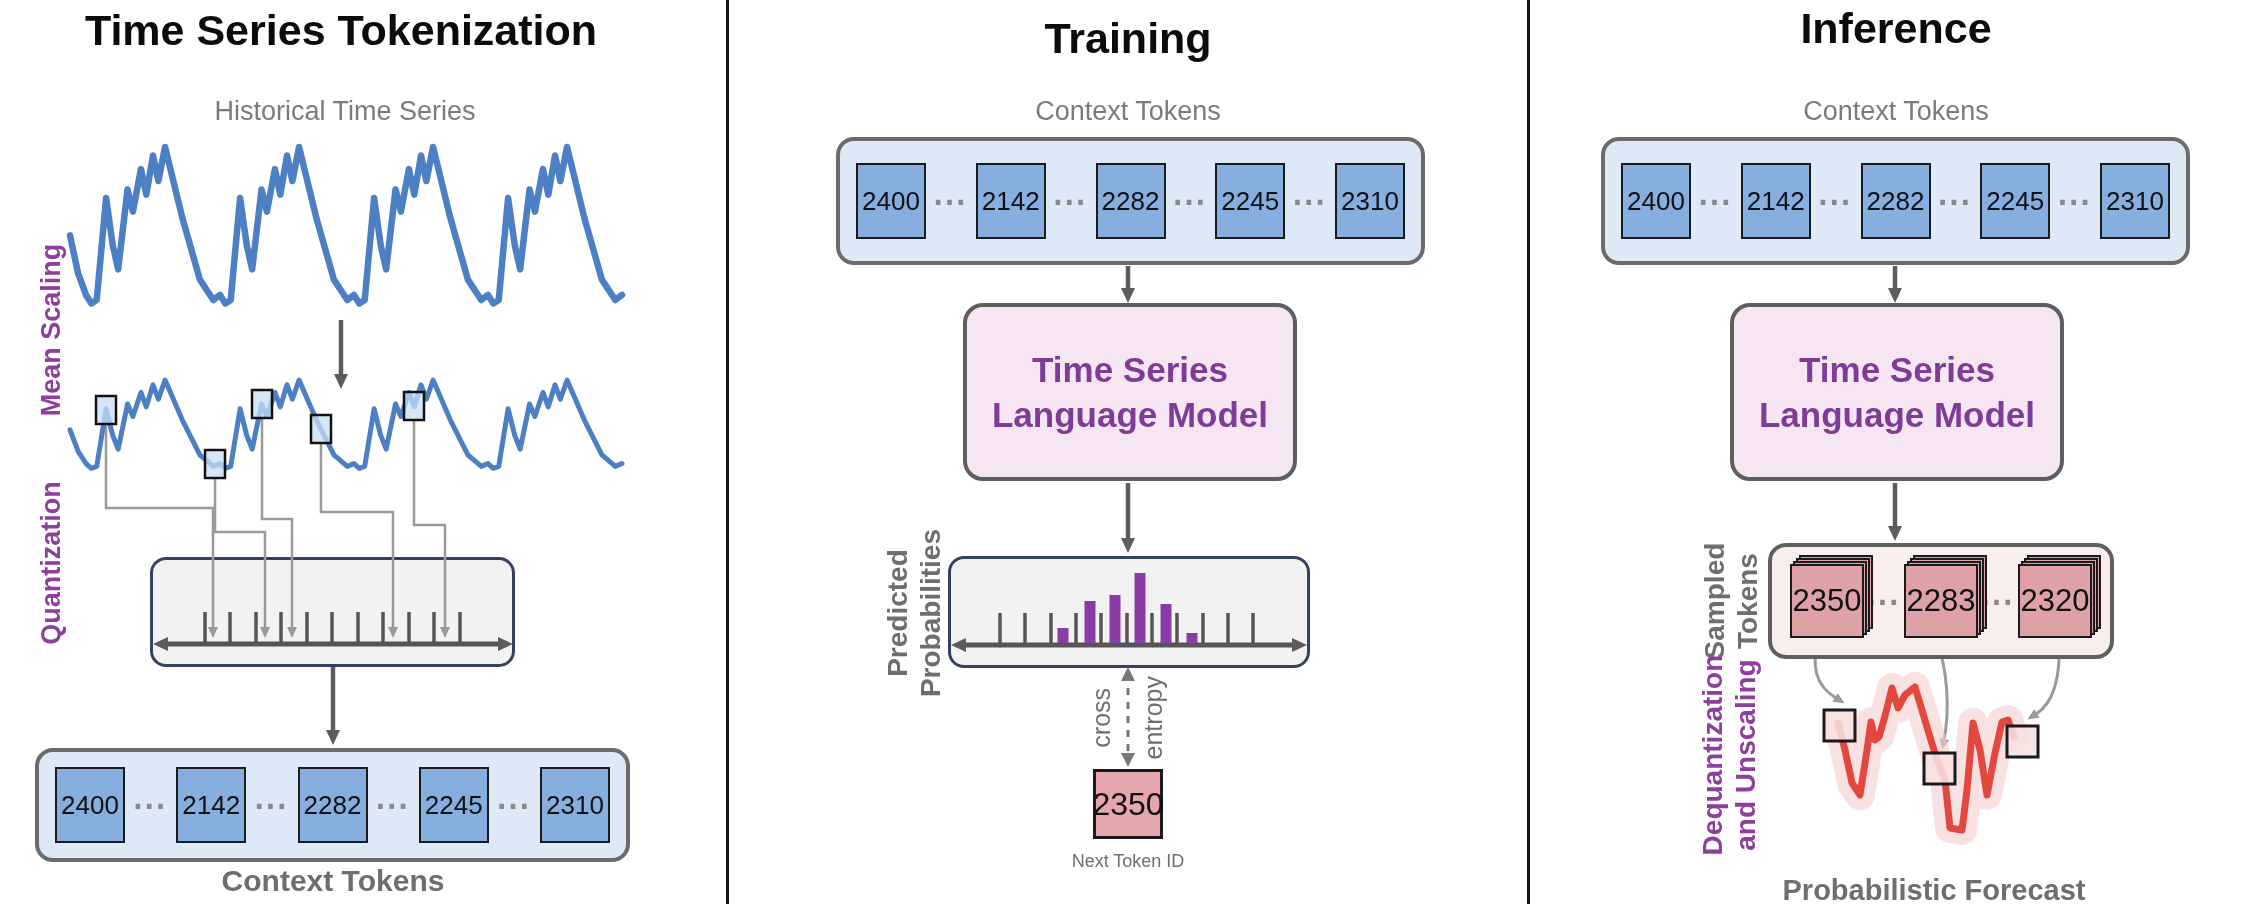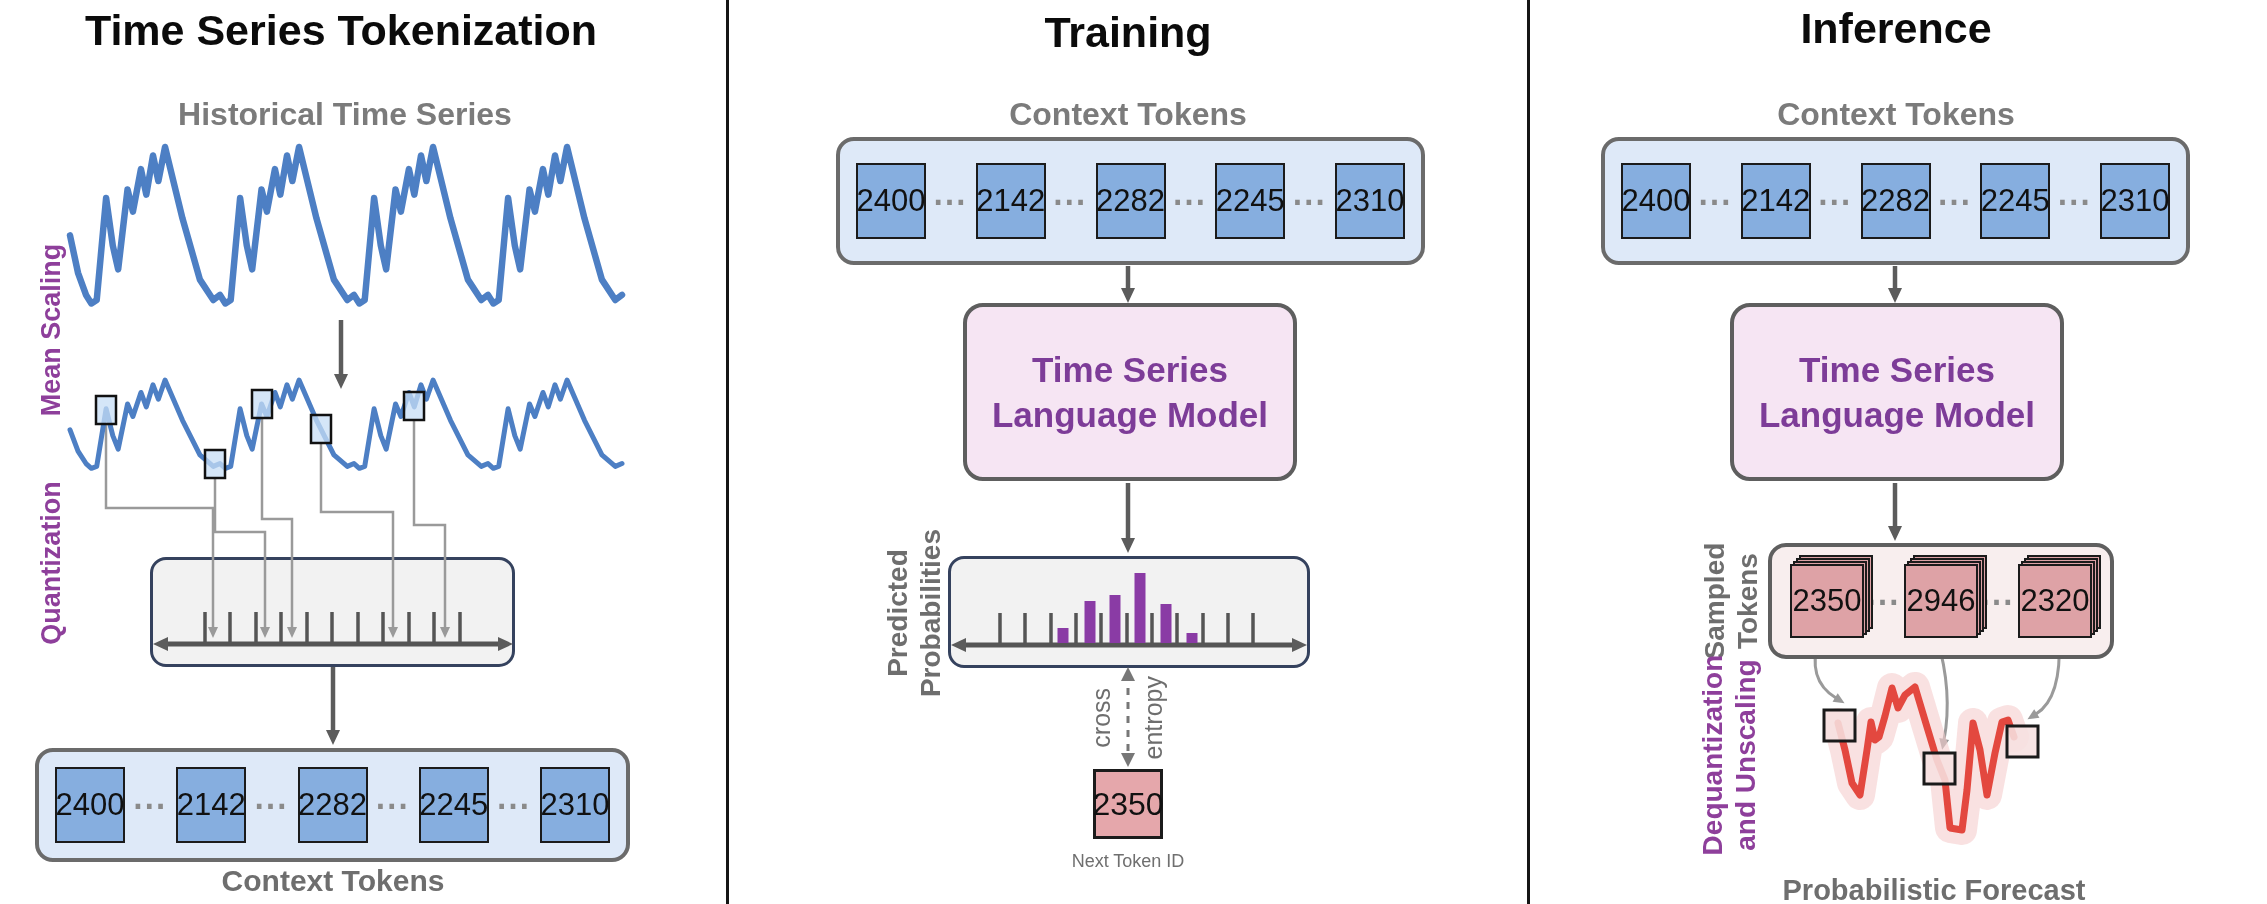--- a/index.html
+++ b/index.html
@@ -1,40 +1,40 @@
 <!DOCTYPE html>
 <html><head>
 <meta charset="utf-8">
 <style>
   html,body{margin:0;padding:0;background:#ffffff;font-family:"Liberation Sans",sans-serif;}
   #stage{position:relative;width:2263px;height:904px;overflow:hidden;background:#ffffff;}
   .sep{position:absolute;top:0;bottom:0;width:3px;background:#151515;}
   .panel-title{position:absolute;transform:translateX(-50%);white-space:nowrap;
     font-weight:700;font-size:43px;color:#0b0b0b;z-index:3;}
   .gray-heading{position:absolute;transform:translateX(-50%);white-space:nowrap;
-    font-weight:700;font-size:32px;color:#7b7b7b;z-index:3;}
+    font-weight:400;font-size:27px;color:#7b7b7b;z-index:3;}
   .caption{position:absolute;transform:translateX(-50%);white-space:nowrap;
     font-weight:700;font-size:29px;color:#6e6e6e;z-index:3;}
   .caption-light{position:absolute;transform:translateX(-50%);white-space:nowrap;
     font-weight:400;font-size:18px;color:#6f6f6f;z-index:3;}
   .vlabel{position:absolute;width:300px;text-align:center;transform:rotate(-90deg);
     white-space:nowrap;line-height:1.18;z-index:3;}
   .purple-label{color:#8e3f9b;font-weight:700;font-size:27px;}
   .gray-vlabel{color:#6e6e6e;font-weight:700;font-size:28px;}
   .gray-vlabel-thin{color:#6e6e6e;font-weight:400;font-size:25px;}
   .box{position:absolute;box-sizing:border-box;z-index:1;}
   .plain-box{background:#f2f2f2;border:3px solid #35425e;border-radius:16px;}
   .model-box{background:#f6e5f3;border:4px solid #5e5e5e;border-radius:20px;
     display:flex;align-items:center;justify-content:center;text-align:center;}
   .model-text{font-size:35px;font-weight:700;color:#7d3c98;line-height:1.3;}
   .token-row{position:absolute;display:flex;justify-content:space-between;align-items:center;
     background:#dee9f8;border:4px solid #6b6b6b;border-radius:18px;
     padding:0 16px;box-sizing:border-box;z-index:3;}
   .token{width:66px;height:72px;background:#86aedf;border:2px solid #1b1b1b;
-    display:flex;align-items:center;justify-content:center;font-size:31px;color:#111;flex:none;}
+    display:flex;align-items:center;justify-content:center;font-size:26px;color:#111;flex:none;}
   .dots{color:#8a8a8a;font-size:34px;font-weight:700;letter-spacing:3px;flex:none;}
   .rose-token{position:absolute;background:#e5a7ab;border:3px solid #1b1b1b;box-sizing:border-box;
     display:flex;align-items:center;justify-content:center;font-size:32px;color:#111;z-index:3;}
   .sampled-row{position:absolute;display:flex;justify-content:space-between;align-items:center;
     background:#f8eeee;border:4px solid #5f5f5f;border-radius:18px;
     padding:0 18px;box-sizing:border-box;z-index:3;}
   .stack{position:relative;width:74px;height:74px;flex:none;}
   .stack-layer{position:absolute;left:0;top:0;width:74px;height:74px;
     background:#dea2a6;border:2px solid #1b1b1b;box-sizing:border-box;}
   .stack-main{position:absolute;left:0;top:0;width:74px;height:74px;
@@ -67,21 +67,21 @@
         <div class="token">2282</div>
         <span class="dots">⋯</span>
         <div class="token">2245</div>
         <span class="dots">⋯</span>
         <div class="token">2310</div>
       </div>
     <div class="caption" style="left:333px;top:864px;font-size:30px">Context Tokens</div>
   </div>
 
   <div>
-    <div class="panel-title" style="left:1128px;top:8px">Training</div>
+    <div class="panel-title" style="left:1128px;top:14px">Training</div>
     <div class="gray-heading" style="left:1128px;top:96px">Context Tokens</div>
 
     <div class="token-row" style="left:836px;top:137px;width:589px;height:128px">
         <div class="token">2400</div>
         <span class="dots">⋯</span>
         <div class="token">2142</div>
         <span class="dots">⋯</span>
         <div class="token">2282</div>
         <span class="dots">⋯</span>
         <div class="token">2245</div>
@@ -137,21 +137,21 @@
           <div class="stack-layer" style="transform: translate(9px, -9px);"></div>
           <div class="stack-layer" style="transform: translate(6px, -6px);"></div>
           <div class="stack-layer" style="transform: translate(3px, -3px);"></div>
           <div class="stack-main">2350</div>
         </div>
         <span class="dots">⋯</span>
         <div class="stack">
           <div class="stack-layer" style="transform: translate(9px, -9px);"></div>
           <div class="stack-layer" style="transform: translate(6px, -6px);"></div>
           <div class="stack-layer" style="transform: translate(3px, -3px);"></div>
-          <div class="stack-main">2946</div>
+          <div class="stack-main">2283</div>
         </div>
         <span class="dots">⋯</span>
         <div class="stack">
           <div class="stack-layer" style="transform: translate(9px, -9px);"></div>
           <div class="stack-layer" style="transform: translate(6px, -6px);"></div>
           <div class="stack-layer" style="transform: translate(3px, -3px);"></div>
           <div class="stack-main">2320</div>
         </div>
       </div>
     <div class="vlabel gray-vlabel" style="left:1581px;top:568px">

